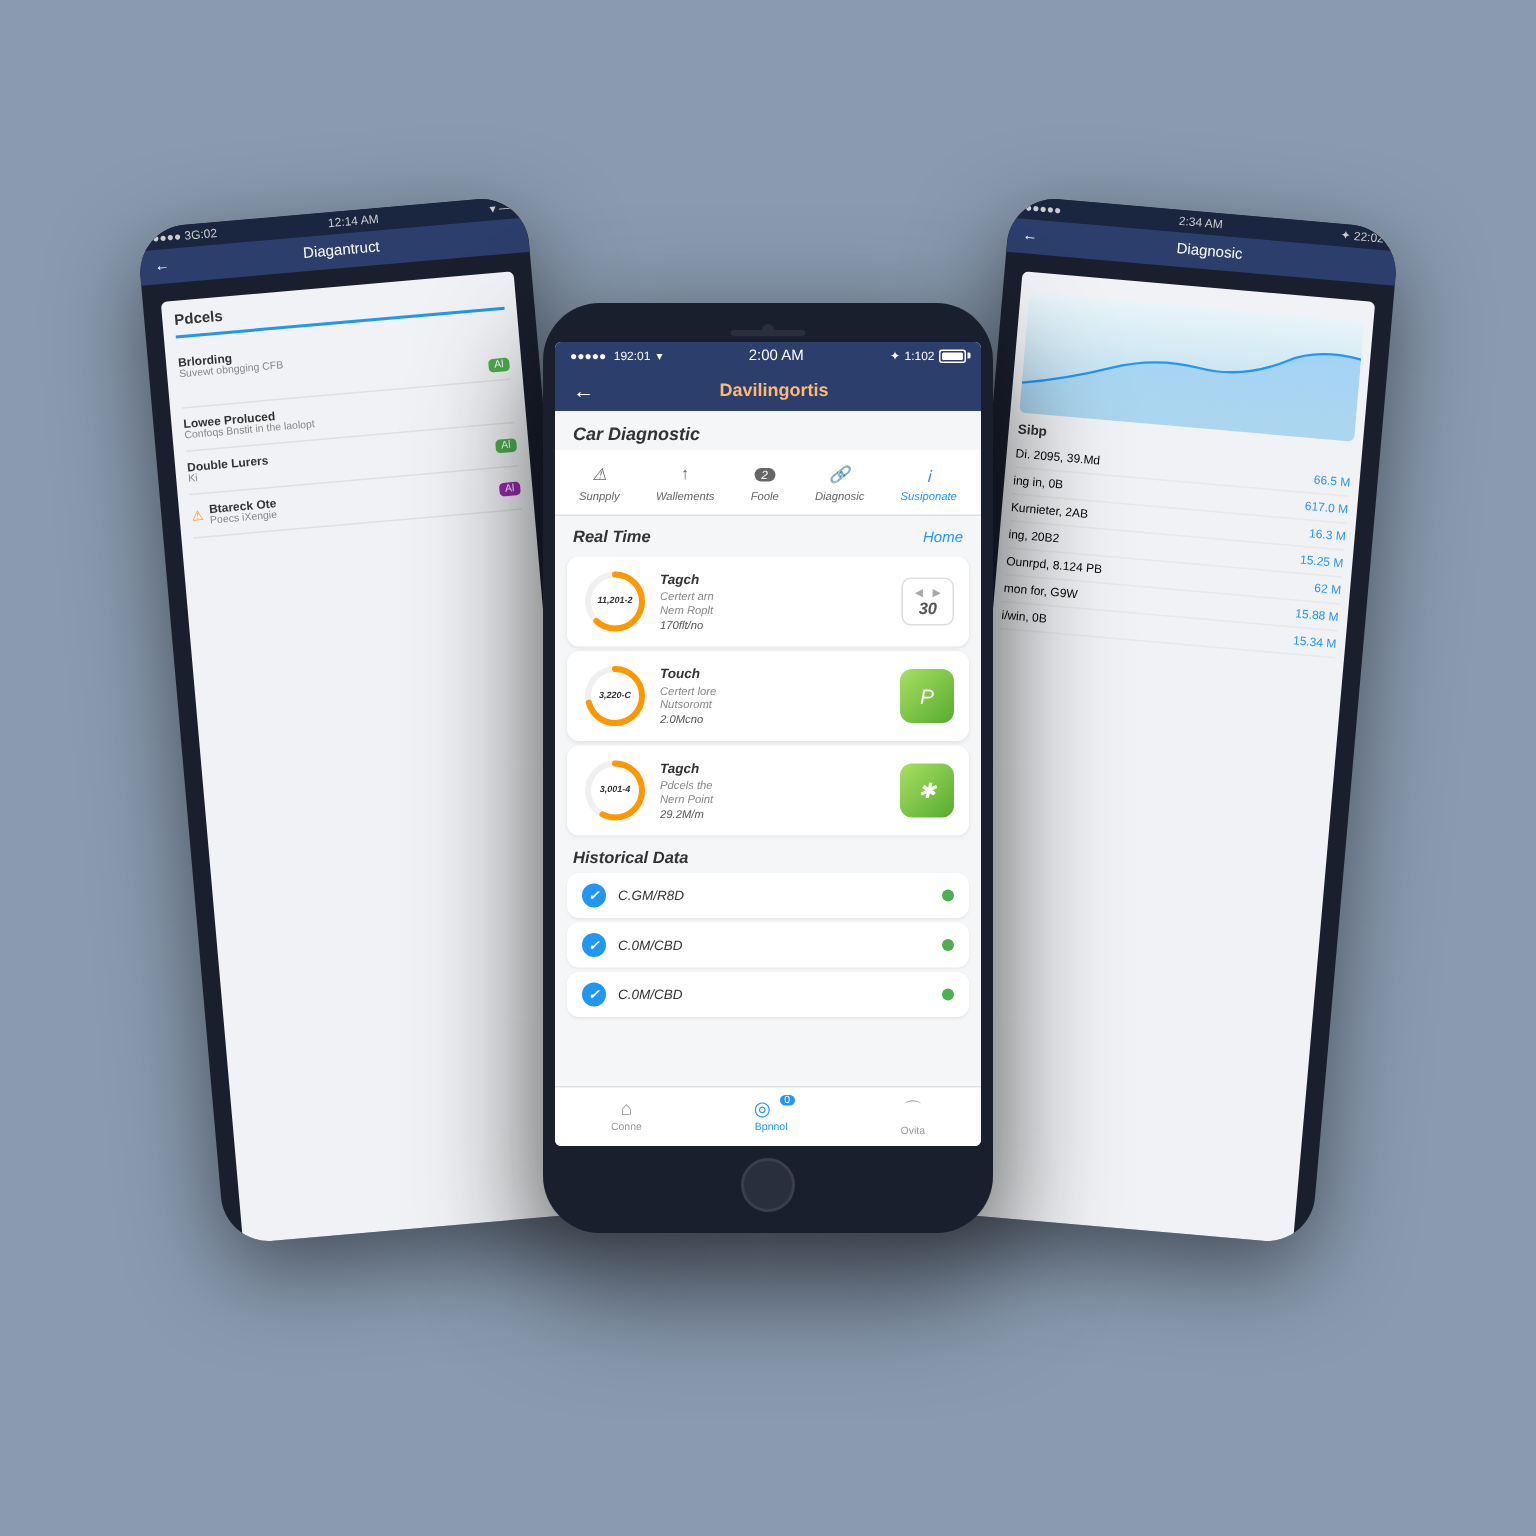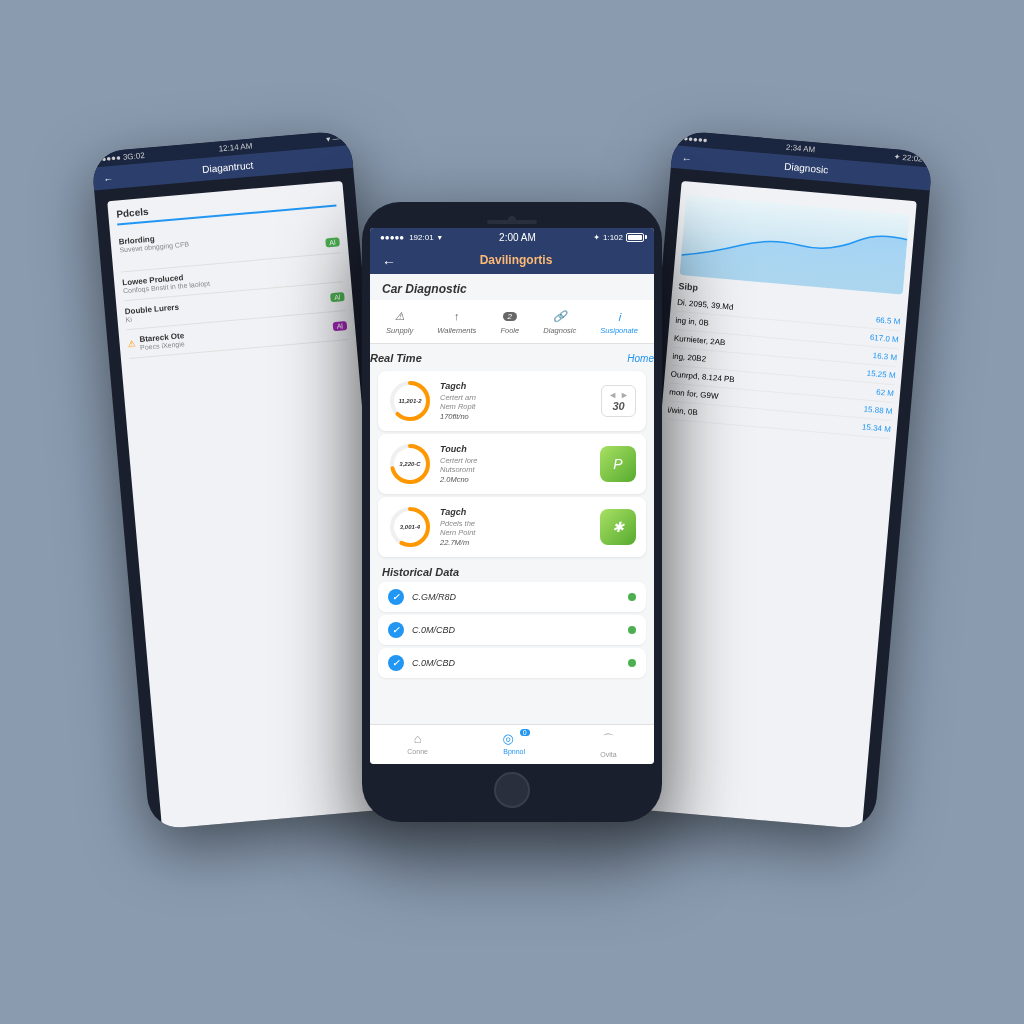--- a/index.html
+++ b/index.html
@@ -215,21 +215,21 @@
       color: white;
       border-radius: 8px;
       padding: 0 4px;
       font-size: 8px;
       min-width: 14px;
       text-align: center;
     }
 
     
     .realtime-row {
-      padding: 4px 0;
+      padding: 4px 12px;
       display: flex;
       justify-content: space-between;
       align-items: center;
     }
     .realtime-label { font-size: 11px; font-weight: 600; color: #333; }
     .realtime-link { font-size: 10px; color: #2196F3; }
 
     
     .gauge-card {
       background: white;
@@ -598,21 +598,21 @@
           <svg class="gauge-svg" viewBox="0 0 44 44">
             <circle cx="22" cy="22" r="18" fill="none" stroke="#f0f0f0" stroke-width="4"></circle>
             <circle cx="22" cy="22" r="18" fill="none" stroke="#ff9800" stroke-width="4" stroke-dasharray="65 48" stroke-dashoffset="0" stroke-linecap="round" transform="rotate(-90 22 22)"></circle>
           </svg>
           <div style="position:absolute;top:50%;left:50%;transform:translate(-50%,-50%);font-size:6px;font-weight:700;color:#333;white-space:nowrap;">3,001-4</div>
         </div>
         <div class="gauge-info">
           <div class="gauge-title">Tagch</div>
           <div class="gauge-subtitle" style="white-space:pre-line;">Pdcels the
 Nern Point</div>
-          <div class="gauge-reading">22.7M/m</div>
+          <div class="gauge-reading">29.2M/m</div>
         </div>
         <div class="gauge-action gauge-action-green">
           <span style="color:white;font-size:14px;">✱</span>
         </div>
       </div>
 
       <div class="historical-section">
         <div class="historical-title">Historical Data</div>
         <div id="historical-items-container">
             <div class="historical-item">

